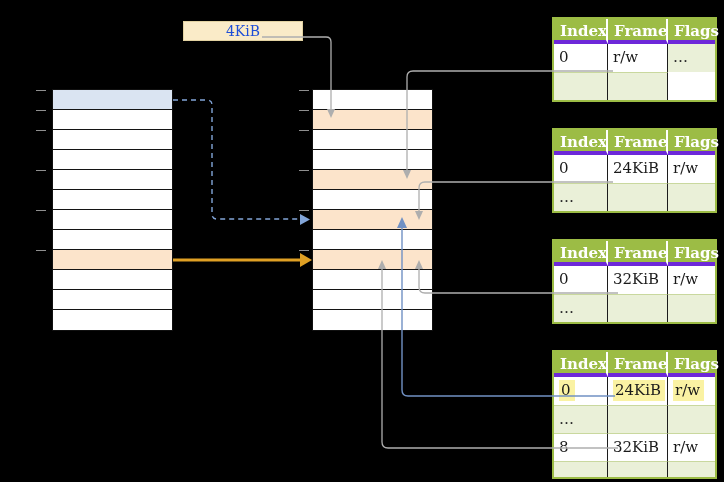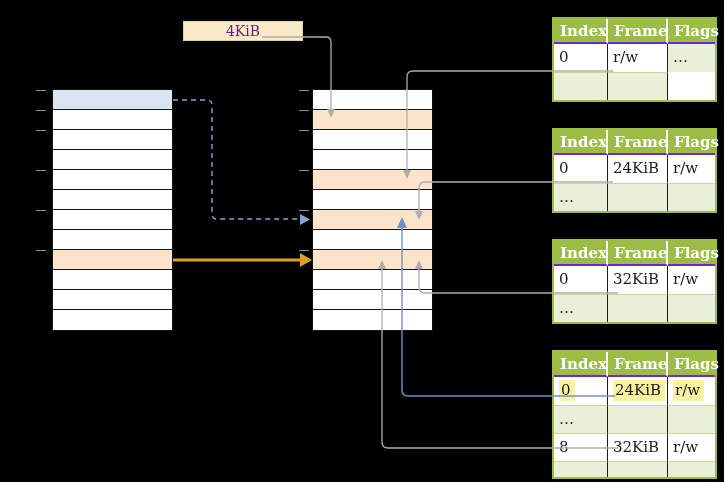--- a/index.html
+++ b/index.html
@@ -7,21 +7,21 @@
     width:724px;height:482px;overflow:hidden;position:relative;
     background:var(--background);
     font-family:"DejaVu Serif","Liberation Serif",serif;
   }
   #stage{position:absolute;left:0;top:0;width:724px;height:482px;}
 
   
   .note{
     position:absolute;left:183px;top:21px;width:120px;height:20px;
     background:var(--note-yellow-bg);border:1px solid #e2d2a2;box-sizing:border-box;
-    text-align:center;font-size:14px;line-height:18px;color:#701a75;z-index:2;
+    text-align:center;font-size:14px;line-height:18px;color:#1d4ed8;z-index:2;
   }
 
   
   .memcol{
     position:absolute;top:90px;width:119px;height:240px;z-index:1;
     box-shadow:0 0 0 1px #101010;
   }
   #left-memory{left:53px;}
   #middle-memory{left:313px;}
   .memrow{height:20px;box-sizing:border-box;border-bottom:1px solid #141414;}
@@ -35,21 +35,21 @@
 
   
   .ptable{
     position:absolute;left:552px;display:grid;grid-template-columns:54px 60px 47px;
     border:2px solid var(--table-green);background:#fff;z-index:1;
     font-size:15px;color:#1a1a1a;
   }
   .pth{
     background:var(--table-green);color:#fff;font-weight:bold;
     height:25px;line-height:25px;padding-left:6px;box-sizing:border-box;
-    border-right:2px solid #fff;border-bottom:2px solid #6d28d9;
+    border-right:2px solid #fff;border-bottom:4px solid #6d28d9;
   }
   .ptd{
     height:28px;line-height:26px;padding-left:5px;box-sizing:border-box;
     border-right:1px solid #1c1c1c;background:#fff;white-space:nowrap;
   }
   .ptable>*:nth-child(3n){border-right:none;}
   .ptable>*:nth-child(n+7){border-top:1px solid #c9d89e;}
   .ptd.g{background:var(--light-green-row);color:#2b2b2b;}
   .ptd.short{height:16px;overflow:hidden;}
   .mark{background:var(--mark-yellow);padding:1px 4px 2px 2px;}

